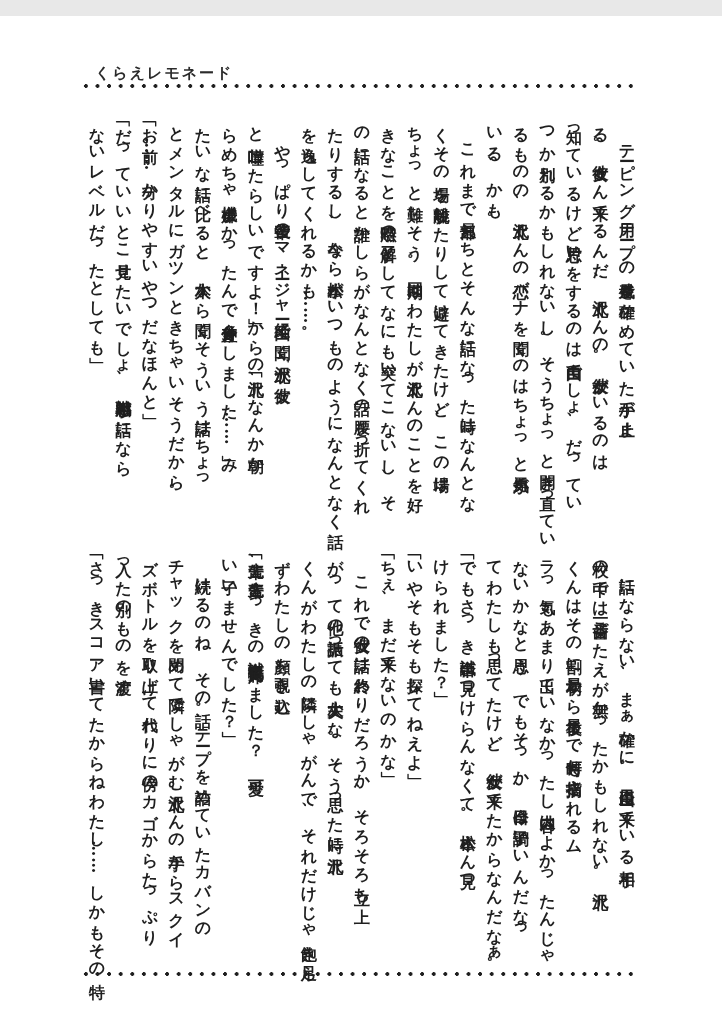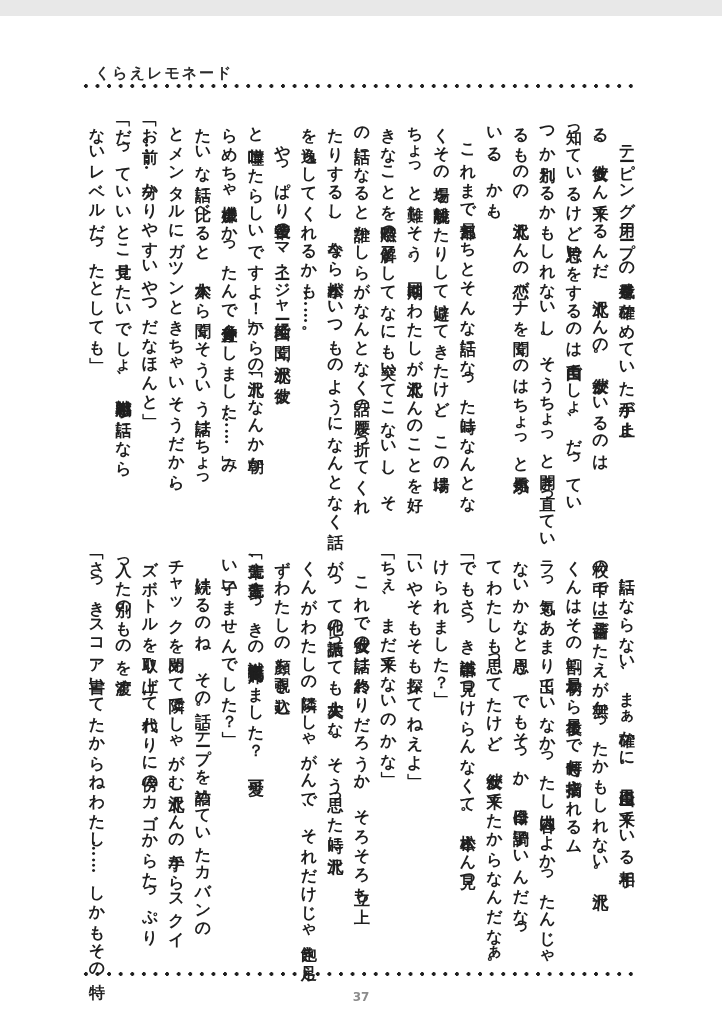--- a/index.html
+++ b/index.html
@@ -121,15 +121,14 @@
       <div class="tcol">い子いませんでした？」</div>
       <div class="tcol">　続けるのね、その話。テープを詰めていたカバンの</div>
       <div class="tcol">チャックを閉めて隣でしゃがむ沢北くんの手からスクイ</div>
       <div class="tcol">ズボトルを取り上げて代わりに傍のカゴからたっぷり</div>
       <div class="tcol">入った別のものを渡す。</div>
       <div class="tcol">「さっきスコア書いてたからねわたし……しかもその特</div>
     </div>
 
   <div class="dotline bottom"></div>
 
-  <div class="page-number">37</div>
 
 </div>
 
 </body></html>

